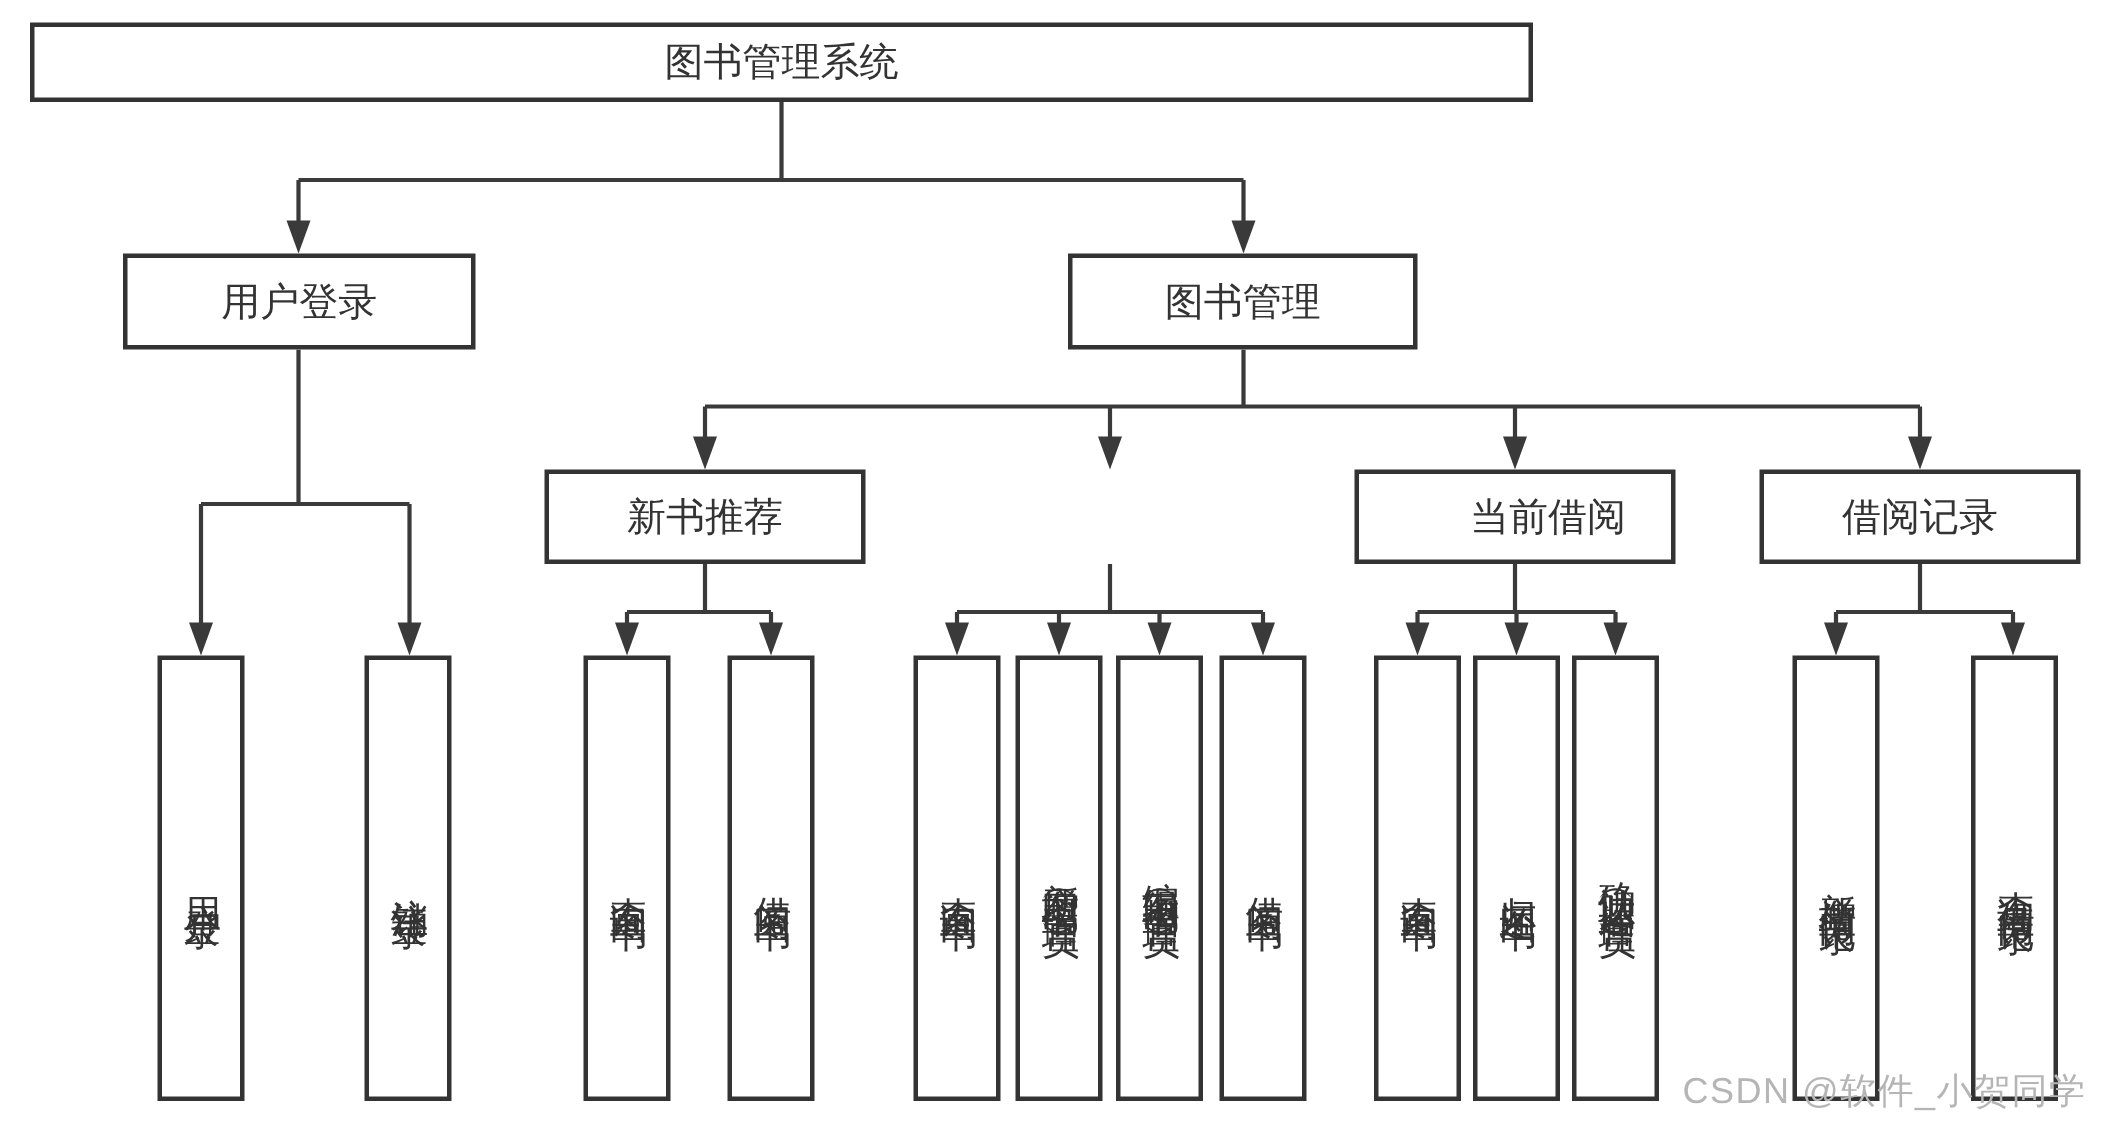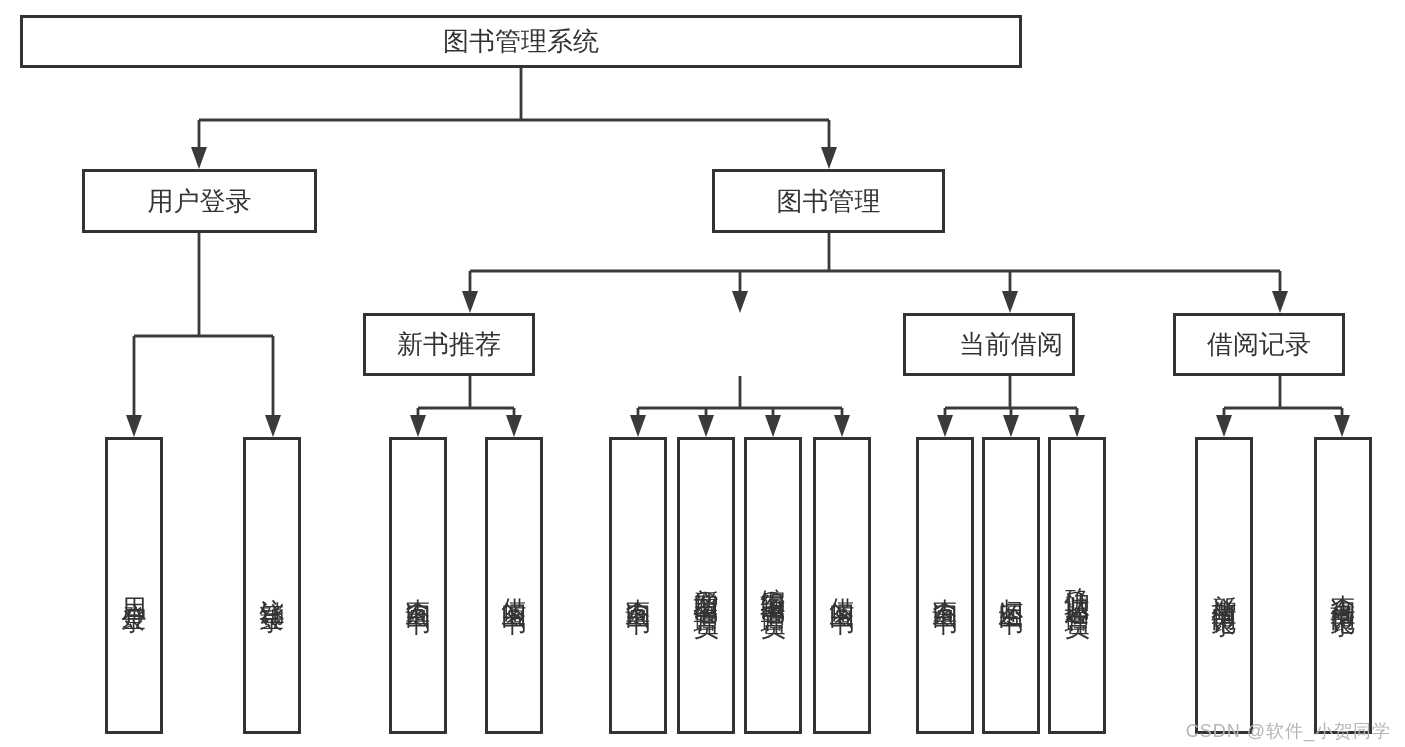--- a/index.html
+++ b/index.html
@@ -13,25 +13,25 @@
     background:#ffffff; border:3px solid #333333;
     display:flex; align-items:center; justify-content:center;
     color:#333333; font-size:26px; white-space:nowrap;
   }
   .leaf { width:58px; height:297px; top:437px; font-size:25px; }
   .leaf .vtext {
     writing-mode:vertical-rl; text-orientation:mixed;
     line-height:1; letter-spacing:4px; white-space:pre;
   }
   .lvl2 { width:235px; height:64px; top:169px; }
-  .lvl3 { width:172px; height:63px; top:313px; }
+  .lvl3 { width:214px; height:63px; top:313px; }
   #root-node { left:20px; top:15px; width:1002px; height:53px;text-align:center; }
   #watermark {
     position:absolute; right:14px; bottom:4px;
-    font-size:18px; color:#b5b5b5; letter-spacing:1px;
+    font-size:24px; color:#b5b5b5; letter-spacing:1px;
   }
 </style>
 </head>
 <body>
 
 <div id="stage">
 
   <svg id="wires" viewBox="0 0 1405 747" xmlns="http://www.w3.org/2000/svg">
     <g stroke="#3a3a3a" stroke-width="2.8" fill="none">
 

